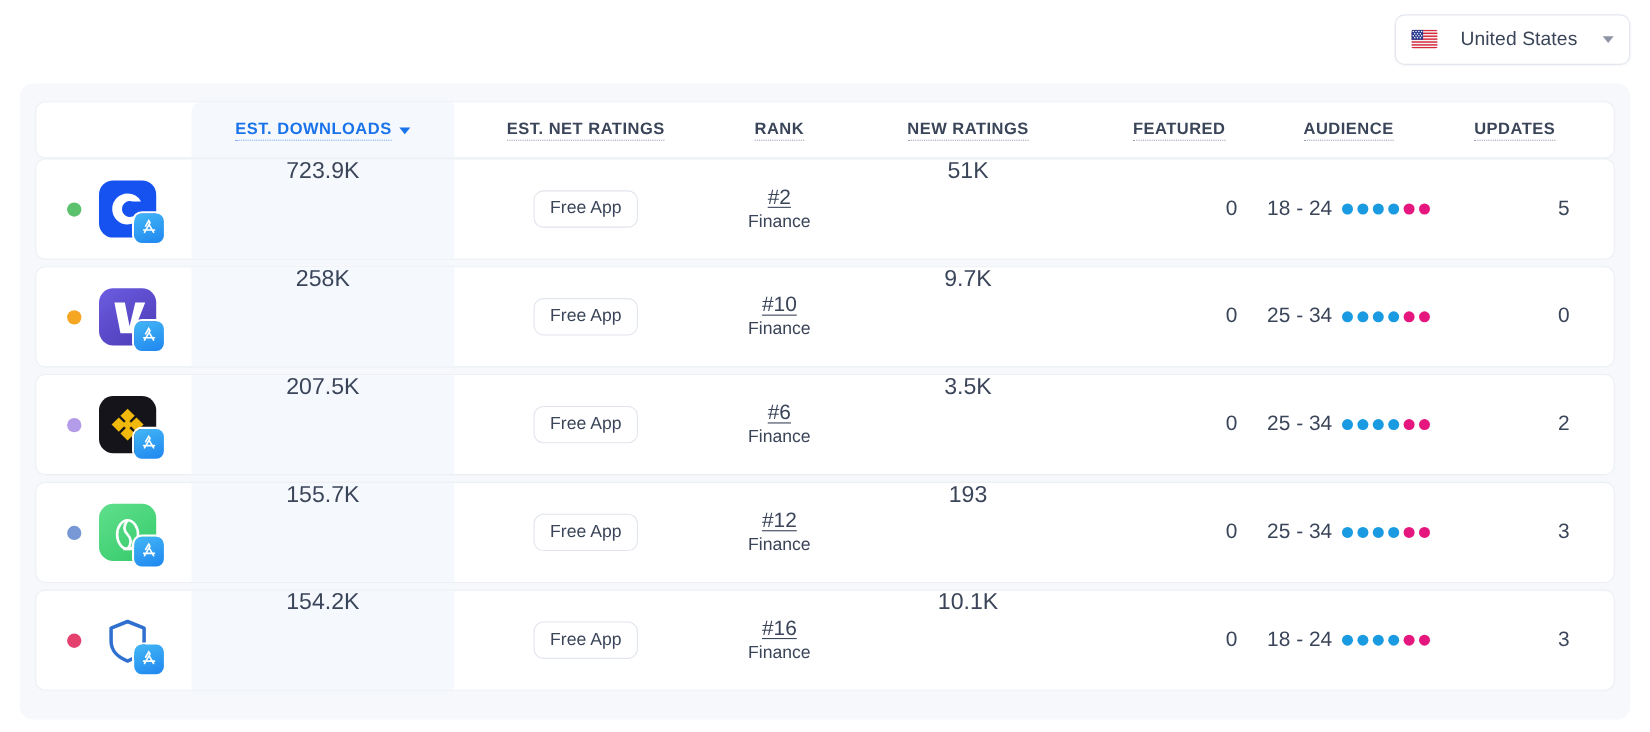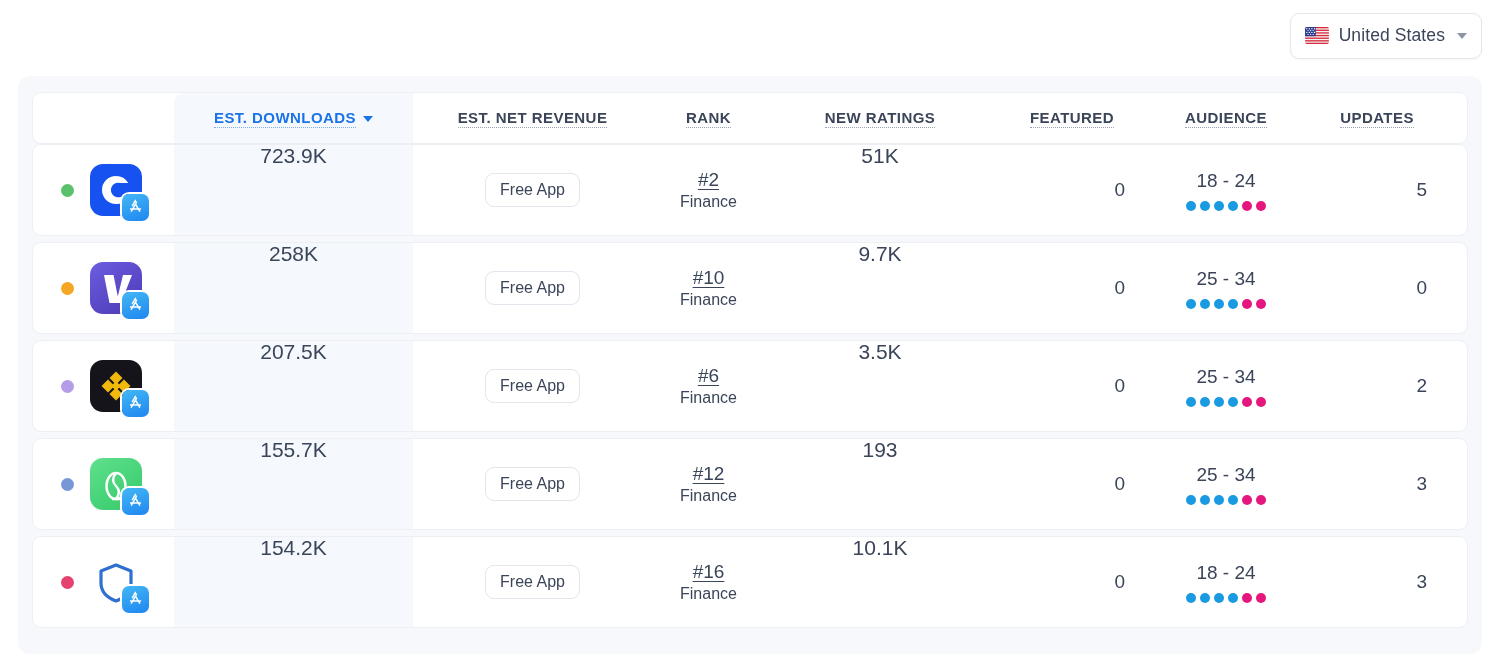--- a/index.html
+++ b/index.html
@@ -19,21 +19,21 @@
     padding: 0 18px 0 0;
     gap: 12px;
   }
   .pill {
     height: 46px;
     background: #ffffff;
     border: 1px solid #e3e7ee;
     border-radius: 9px;
     display: flex;
     align-items: center;
-    gap: 10px;
+    gap: 21px;
     padding: 0 14px;
     box-shadow: 0 1px 2px rgba(16,24,40,.04);
     cursor: pointer;
   }
   .pill-label {
     font-size: 17.5px;
     color: #3b4559;
     letter-spacing: .1px;
     white-space: nowrap;
   }
@@ -206,21 +206,21 @@
     height: 100%;
     display: flex; align-items: center; justify-content: flex-end;
     padding-right: 24px;
     font-size: 19px;
     color: #3b4559;
   }
 
   
   .aud {
     height: 100%;
-    display: flex; flex-direction: column;
+    display: flex; flex-direction: row;
     align-items: center; justify-content: center;
     gap: 9px;
   }
   .aud-label { font-size: 19px; color: #3b4559; }
   .aud-dots { display: flex; gap: 4px; }
   .aud-dot { width: 10px; height: 10px; border-radius: 50%; }
 </style>
 </head>
 <body>
 
@@ -271,21 +271,21 @@
 
     <div class="c-dl">
       <div class="hcell">
         <span class="hlabel sorted">EST. DOWNLOADS</span>
         <span class="sortcaret"></span>
       </div>
     </div>
 
     <div class="c-rev">
       <div class="hcell">
-        <span class="hlabel">EST. NET REVENUE</span>
+        <span class="hlabel">EST. NET RATINGS</span>
       </div>
     </div>
 
     <div class="c-rank">
       <div class="hcell">
         <span class="hlabel">RANK</span>
       </div>
     </div>
 
     <div class="c-ratings">

